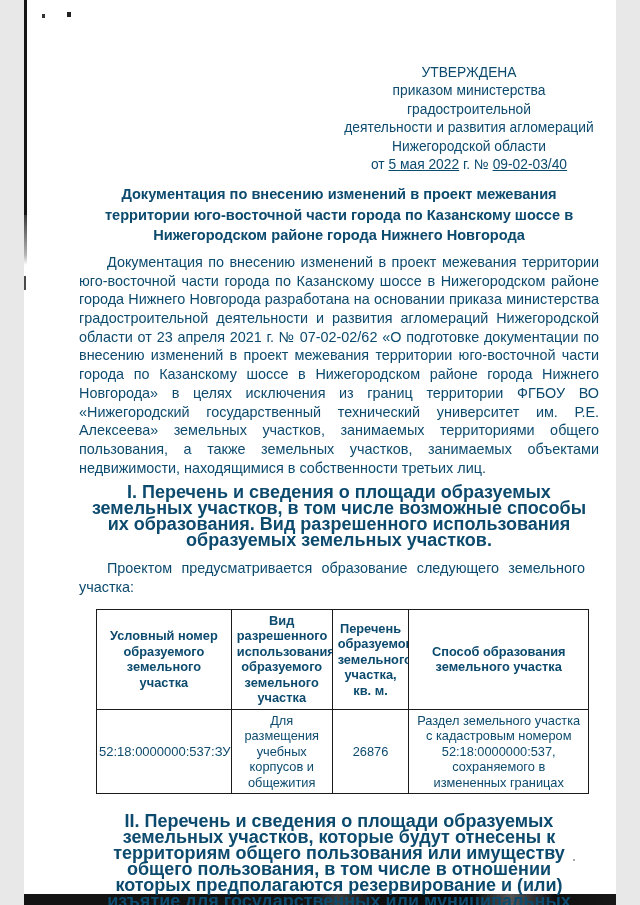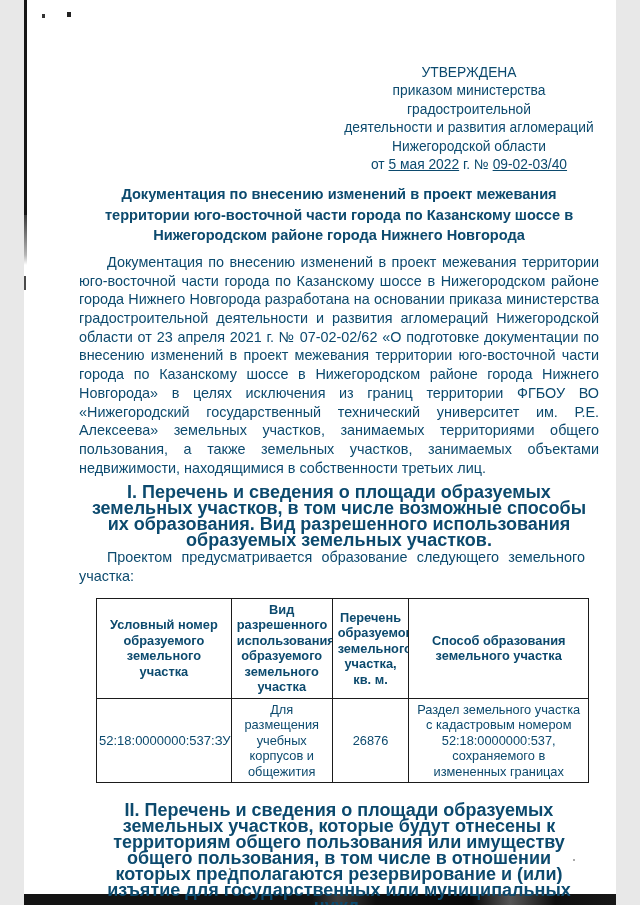--- a/index.html
+++ b/index.html
@@ -42,21 +42,21 @@
 
   .sec-heading {
     margin:7px 0 0 0;
     padding:0 8px;
     text-align:center;
     font-weight:bold;
     font-size:18px;
     line-height:16px;
   }
 
-  .intro { width:506px; margin-top:0; }
+  .intro { width:506px; margin-top:11px; }
 
   table.land-table {
     margin:12px 0 0 17px;
     border-collapse:collapse;
     width:493px;
     table-layout:fixed;
     font-size:12.8px;
   }
   .land-table th, .land-table td {
     border:1.4px solid #1b1b1b;

